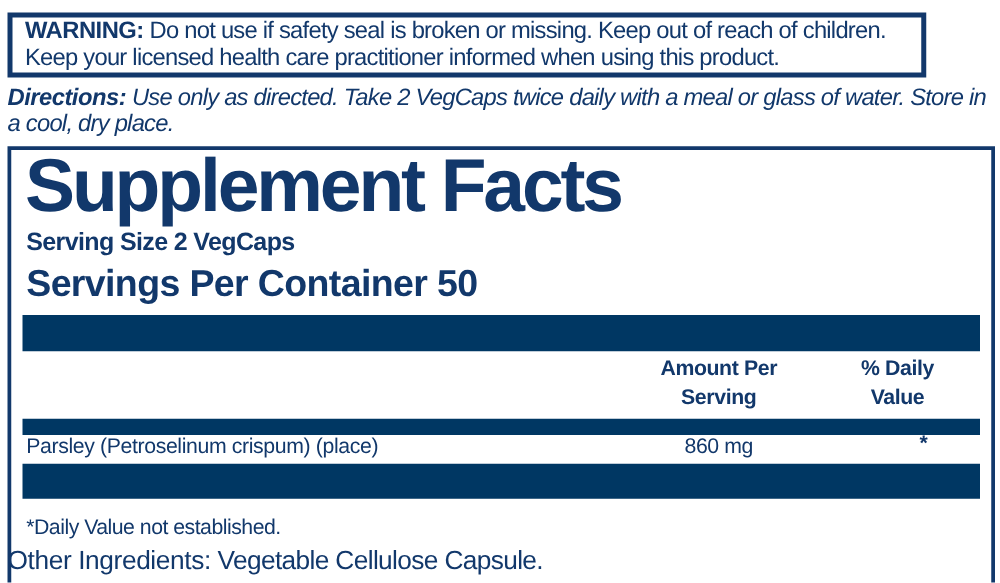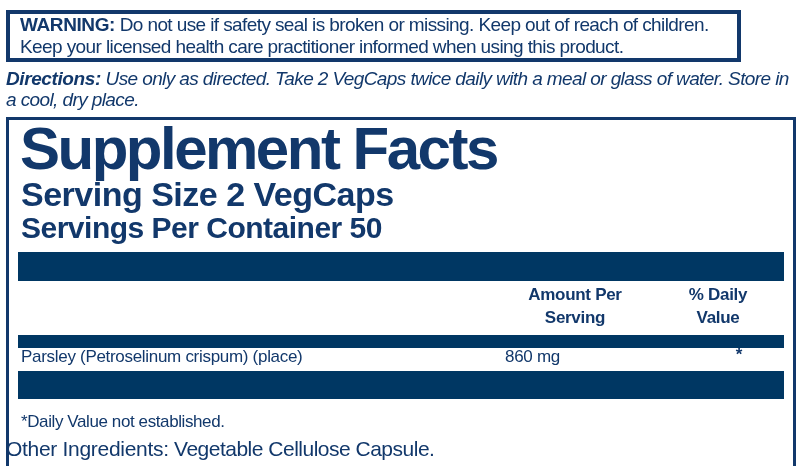--- a/index.html
+++ b/index.html
@@ -32,21 +32,21 @@
     position:absolute; left:6px; top:117px; width:790px; height:396px;
     border:3px solid #12386b;
   }
   .panel-title {
     position:absolute; left:11px; top:0px;
     font-size:60px; line-height:58px; font-weight:bold; letter-spacing:-2.5px;
     white-space:nowrap;
   }
   .serving-size {
     position:absolute; left:12px; top:57px;
-    font-size:34px; line-height:34px; font-weight:bold; letter-spacing:-0.5px;
+    font-size:20px; line-height:34px; font-weight:bold; letter-spacing:-0.5px;
     white-space:nowrap;
   }
   .servings-per {
     position:absolute; left:12px; top:91px;
     font-size:30px; line-height:34px; font-weight:bold; letter-spacing:-0.5px;
     white-space:nowrap;
   }
   .bar { position:absolute; left:9px; width:766px; background:#003763; }
   .bar-1 { top:132px; height:29px; }
   .bar-thin { top:215px; height:13px; }
@@ -59,21 +59,21 @@
   }
   .col-head.amount { left:496px; }
   .col-head.dv     { left:639px; }
 
   .row-name {
     position:absolute; left:12px; top:226px;
     font-size:17px; line-height:22px; letter-spacing:-0.3px; white-space:nowrap;
   }
   .row-name .species { }
   .row-amount {
-    position:absolute; left:496px; top:226px; width:140px; 
+    position:absolute; left:496px; top:226px; width:140px; text-align:center;
     font-size:17px; line-height:22px; letter-spacing:-0.3px;
   }
   .row-dv {
     position:absolute; left:660px; top:224px; width:140px; text-align:center;
     font-size:17px; line-height:22px; font-weight:bold;
   }
   .footnote {
     position:absolute; left:12px; top:291px;
     font-size:17px; line-height:22px; letter-spacing:-0.4px;
   }

